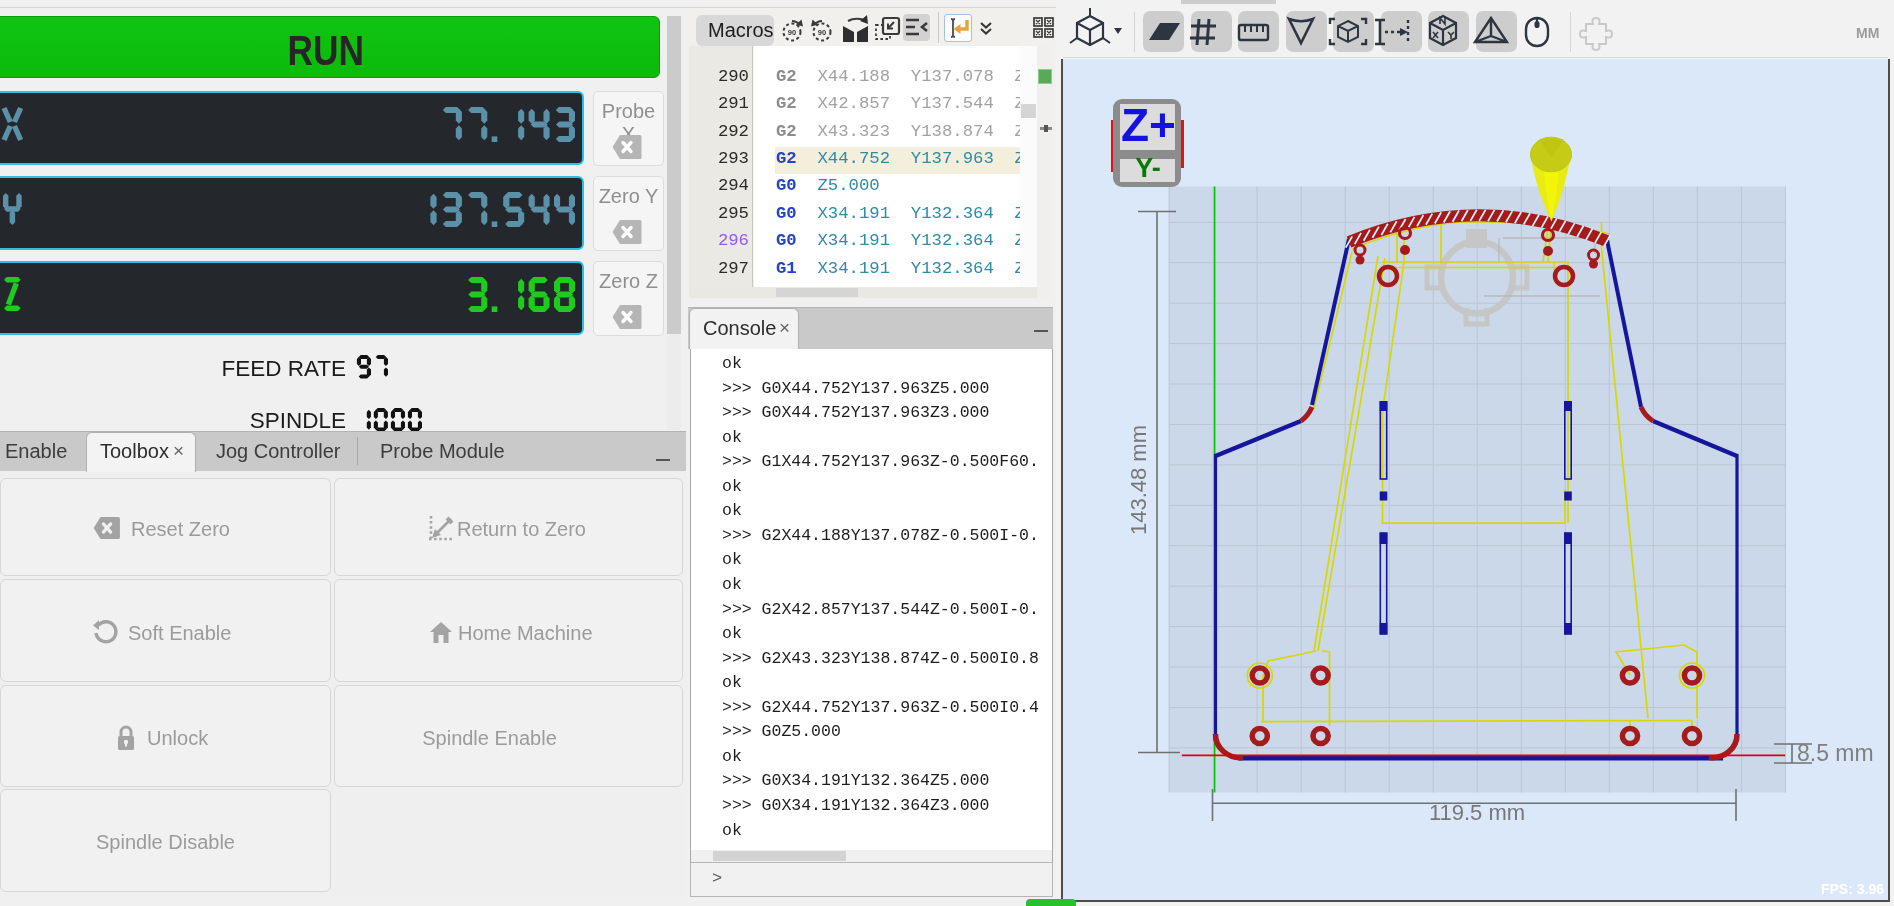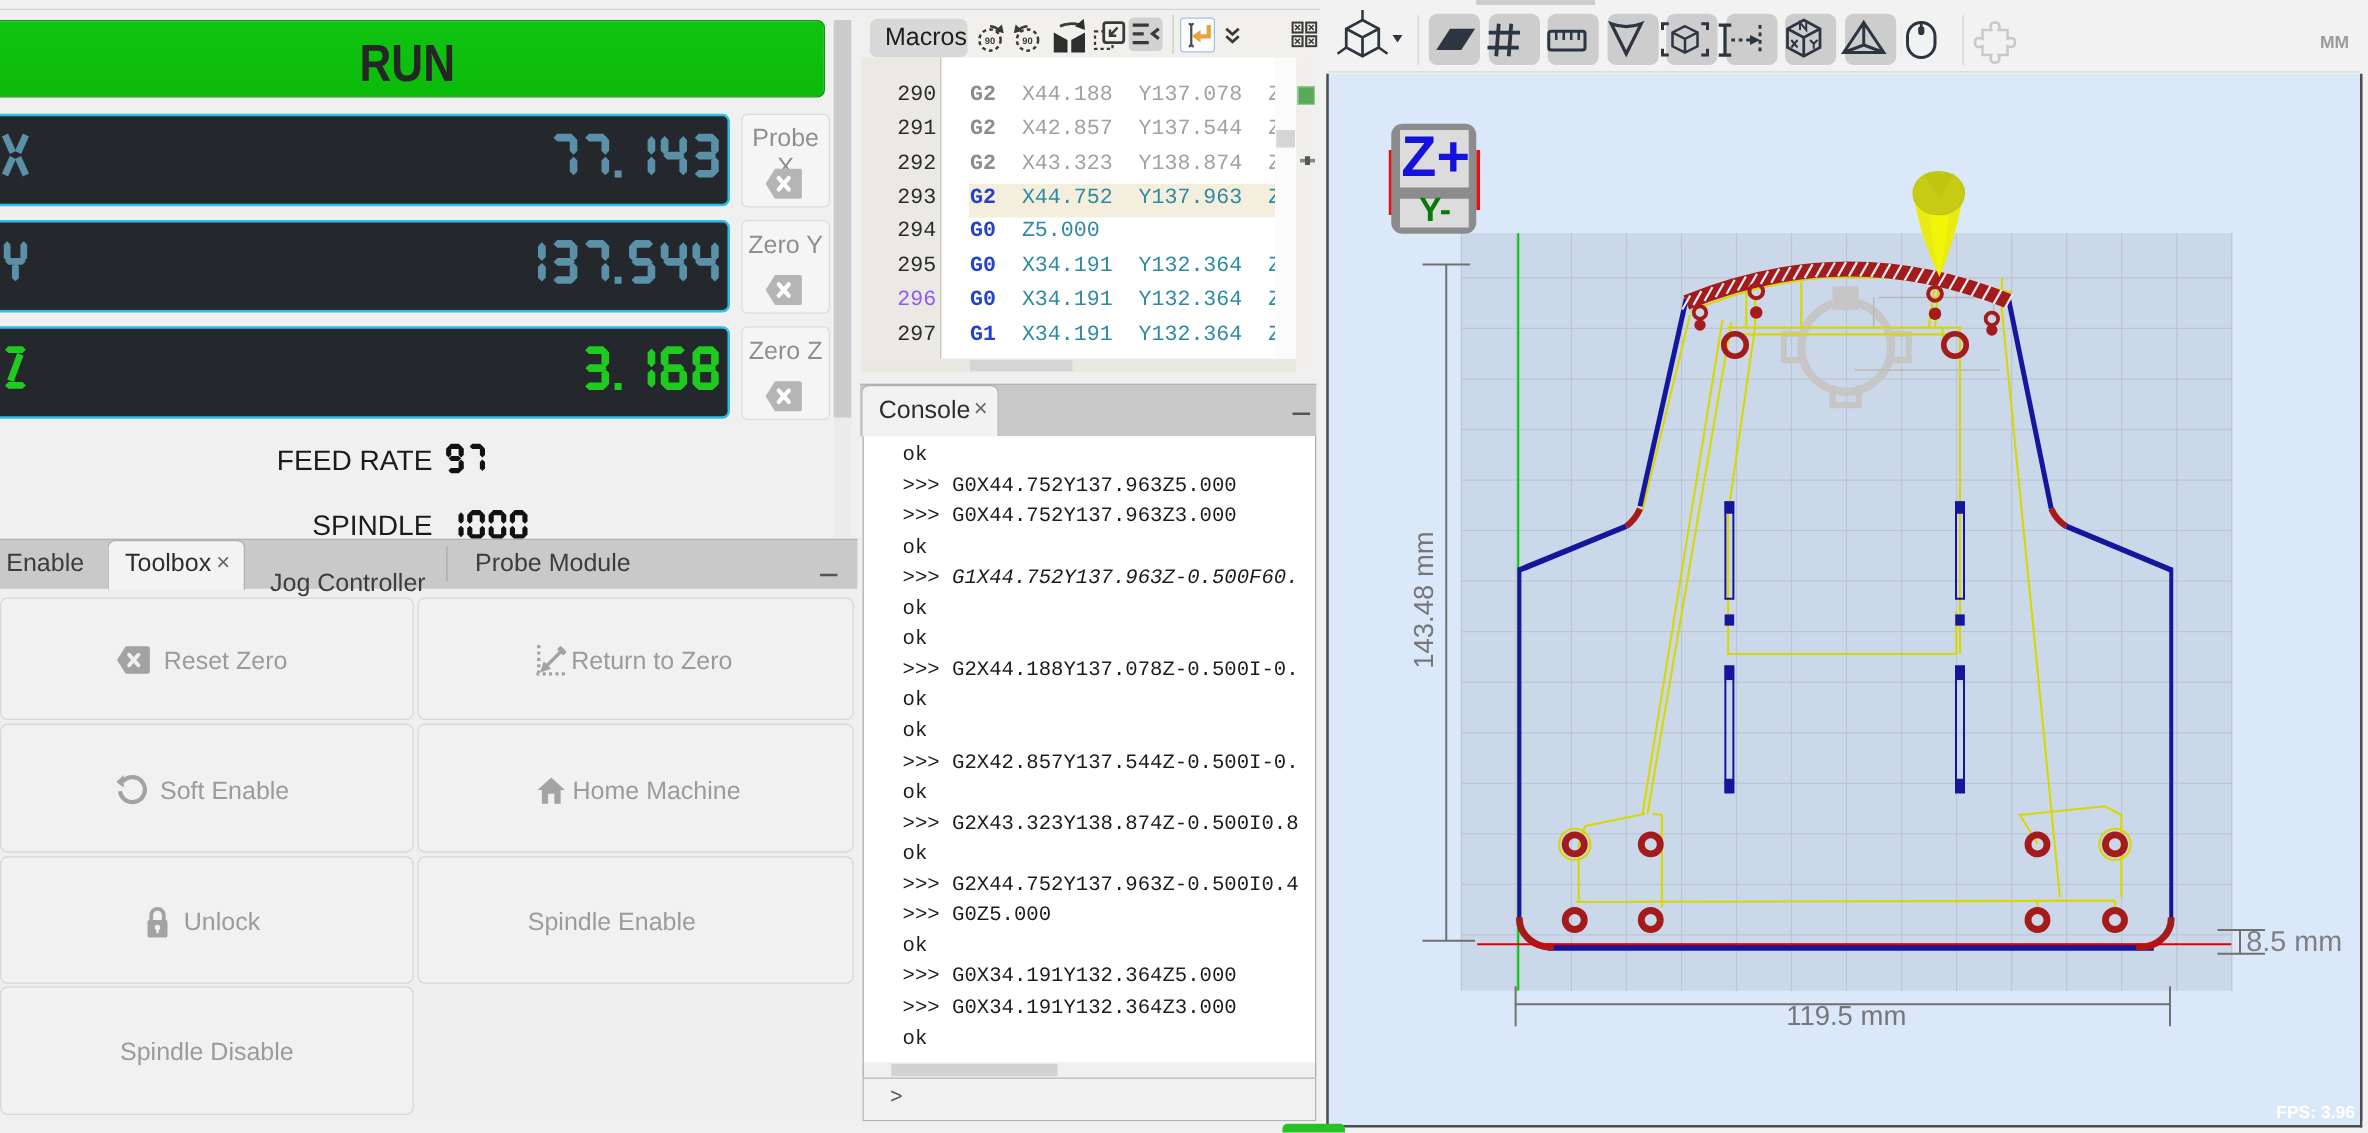--- a/index.html
+++ b/index.html
@@ -149,21 +149,21 @@
         <polygon points="419.9,420.6 422.0,422.6 422.0,427.6 419.9,429.7 417.9,427.6 417.9,422.6" fill="#111111"></polygon>
       </g>
     </svg>
 <div class="abs" style="left:146px;top:356px;width:200px;text-align:right;font-size:22.5px;color:#1b1b1b;">FEED RATE</div>
 <div class="abs" style="left:146px;top:408px;width:200px;text-align:right;font-size:22.5px;color:#1b1b1b;">SPINDLE</div>
 <div class="abs" style="left:667px;top:16px;width:14px;height:414px;background:#ececec;"></div>
 <div class="abs" style="left:667px;top:16px;width:14px;height:318px;background:#cbcbcb;"></div>
 <div class="abs" style="left:0;top:431px;width:686px;height:475px;background:#efefef;"></div>
 <div class="abs" style="left:0;top:431px;width:686px;height:40px;background:#c9c9c9;border-top:1px solid #b4b4b4;"></div>
 <div class="abs" style="left:5px;top:440px;font-size:20px;color:#3c3c3c;">Enable</div>
-<div class="abs" style="left:216px;top:440px;font-size:20px;color:#3c3c3c;margin-top:16px;">Jog Controller</div>
+<div class="abs" style="left:216px;top:440px;font-size:20px;color:#3c3c3c;">Jog Controller</div>
 <div class="abs" style="left:380px;top:440px;font-size:20px;color:#3c3c3c;">Probe Module</div>
 <div class="abs" style="left:357px;top:437px;width:1px;height:28px;background:#a8a8a8;"></div>
 <div class="abs" style="left:86px;top:432px;width:110px;height:40px;background:#f3f3f3;border:1px solid #b0b0b0;border-bottom:none;border-radius:6px 6px 0 0;"></div>
 <div class="abs" style="left:100px;top:440px;font-size:20px;color:#2d2d2d;">Toolbox</div>
 <div class="abs" style="left:173px;top:440px;font-size:19px;color:#666;">×</div>
 <div class="abs" style="left:656px;top:459px;width:14px;height:2px;background:#555;"></div>
 <div class="abs" style="left:0px;top:478px;width:331px;height:98px;background:#f1f1f1;border:1px solid #d6d6d6;border-radius:6px;"></div>
 <div class="abs" style="left:334px;top:478px;width:349px;height:98px;background:#f1f1f1;border:1px solid #d6d6d6;border-radius:6px;"></div>
 <div class="abs" style="left:0px;top:579px;width:331px;height:103px;background:#f1f1f1;border:1px solid #d6d6d6;border-radius:6px;"></div>
 <div class="abs" style="left:334px;top:579px;width:349px;height:103px;background:#f1f1f1;border:1px solid #d6d6d6;border-radius:6px;"></div>
@@ -290,21 +290,21 @@
 <div class="abs" style="left:688px;top:307px;width:365px;height:42px;background:#c9c9c9;border-top:1px solid #b4b4b4;"></div>
 <div class="abs" style="left:689px;top:308px;width:110px;height:41px;background:#f2f2f2;border:1px solid #b0b0b0;border-bottom:none;border-radius:6px 6px 0 0;"></div>
 <div class="abs" style="left:703px;top:317px;font-size:20px;color:#2d2d2d;">Console</div>
 <div class="abs" style="left:779px;top:317px;font-size:19px;color:#666;">×</div>
 <div class="abs" style="left:1034px;top:330px;width:14px;height:2px;background:#555;"></div>
 <div class="abs" style="left:690px;top:349px;width:363px;height:501px;background:#ffffff;border:1px solid #a8a8a8;border-top:none;border-bottom:none;"></div>
 <div class="abs mono" style="left:722px;top:354.0px;font-size:16.5px;color:#1c1c1c;white-space:pre;">ok</div>
 <div class="abs mono" style="left:722px;top:378.6px;font-size:16.5px;color:#1c1c1c;white-space:pre;">&gt;&gt;&gt; G0X44.752Y137.963Z5.000</div>
 <div class="abs mono" style="left:722px;top:403.1px;font-size:16.5px;color:#1c1c1c;white-space:pre;">&gt;&gt;&gt; G0X44.752Y137.963Z3.000</div>
 <div class="abs mono" style="left:722px;top:427.6px;font-size:16.5px;color:#1c1c1c;white-space:pre;">ok</div>
-<div class="abs mono" style="left:722px;top:452.2px;font-size:16.5px;color:#1c1c1c;white-space:pre;font-style:italic;">&gt;&gt;&gt; G1X44.752Y137.963Z-0.500F60.</div>
+<div class="abs mono" style="left:722px;top:452.2px;font-size:16.5px;color:#1c1c1c;white-space:pre;">&gt;&gt;&gt; G1X44.752Y137.963Z-0.500F60.</div>
 <div class="abs mono" style="left:722px;top:476.8px;font-size:16.5px;color:#1c1c1c;white-space:pre;">ok</div>
 <div class="abs mono" style="left:722px;top:501.3px;font-size:16.5px;color:#1c1c1c;white-space:pre;">ok</div>
 <div class="abs mono" style="left:722px;top:525.9px;font-size:16.5px;color:#1c1c1c;white-space:pre;">&gt;&gt;&gt; G2X44.188Y137.078Z-0.500I-0.</div>
 <div class="abs mono" style="left:722px;top:550.4px;font-size:16.5px;color:#1c1c1c;white-space:pre;">ok</div>
 <div class="abs mono" style="left:722px;top:575.0px;font-size:16.5px;color:#1c1c1c;white-space:pre;">ok</div>
 <div class="abs mono" style="left:722px;top:599.5px;font-size:16.5px;color:#1c1c1c;white-space:pre;">&gt;&gt;&gt; G2X42.857Y137.544Z-0.500I-0.</div>
 <div class="abs mono" style="left:722px;top:624.0px;font-size:16.5px;color:#1c1c1c;white-space:pre;">ok</div>
 <div class="abs mono" style="left:722px;top:648.6px;font-size:16.5px;color:#1c1c1c;white-space:pre;">&gt;&gt;&gt; G2X43.323Y138.874Z-0.500I0.8</div>
 <div class="abs mono" style="left:722px;top:673.2px;font-size:16.5px;color:#1c1c1c;white-space:pre;">ok</div>
 <div class="abs mono" style="left:722px;top:697.7px;font-size:16.5px;color:#1c1c1c;white-space:pre;">&gt;&gt;&gt; G2X44.752Y137.963Z-0.500I0.4</div>

